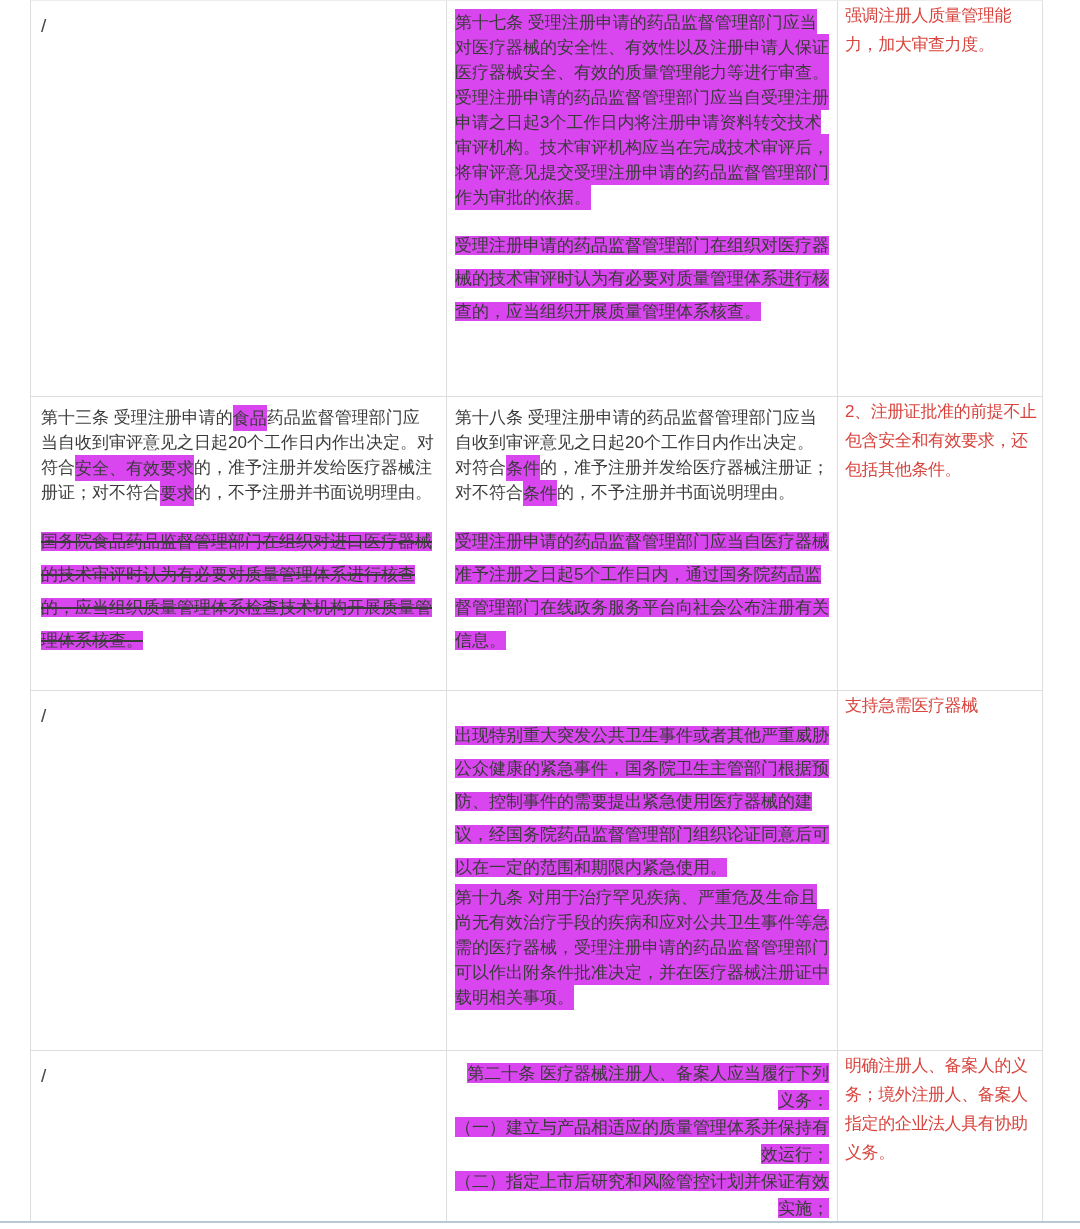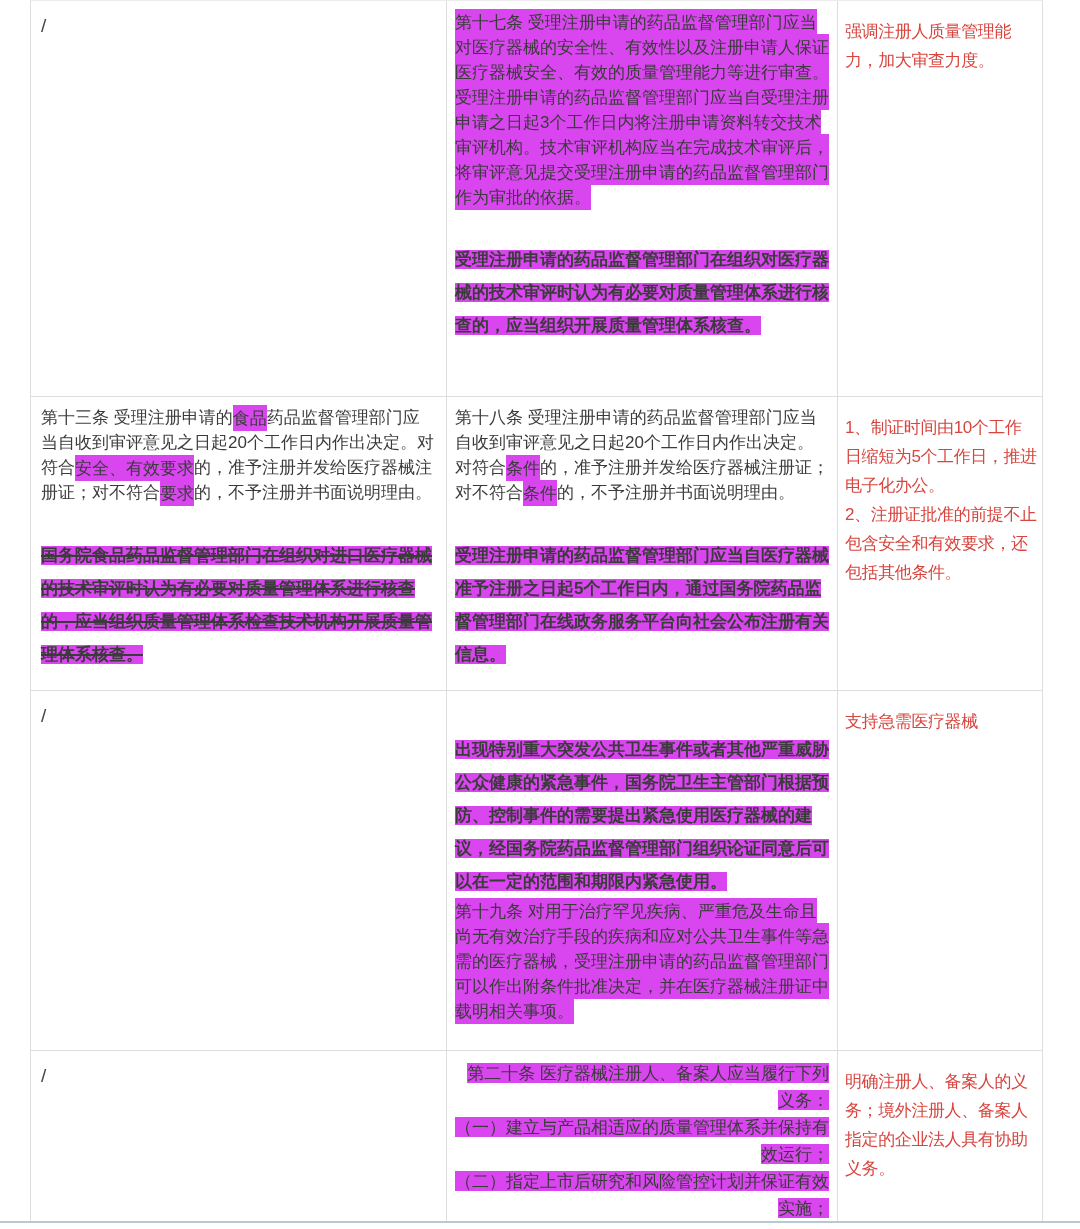--- a/index.html
+++ b/index.html
@@ -24,27 +24,27 @@
   }
   .cell {
     border-right: 1px solid #dedede;
     border-bottom: 1px solid #dedede;
     padding: 8px 10px 8px 10px;
     overflow: hidden;
     color: #3b3b3b;
     font-size: 17px;
   }
   .cell.col-new { padding: 8px 8px 8px 8px; }
-  .cell.col-note { border-right: none; padding: 16px 4px 8px 7px; }
+  .cell.col-note { border-right: none; padding: 0 4px 8px 7px; }
   .cell.last-row { border-bottom: none; }
   .para { margin: 0; word-break: break-all; }
   .lh-normal { line-height: 25px; }
   .lh-mid    { line-height: 27px; text-align: right; }
   .lh-loose  { line-height: 33px; }
-  .gap-lg { margin-top: 34px; font-weight: bold; }
+  .gap-lg { margin-top: 20px; }
   .gap-sm { margin-top: 0; }
   .hl { background: #d946ef; }
   .lh-normal .hl { padding: 3.5px 0; }
   .lh-mid .hl { padding: 0.5px 0; }
   .strike { text-decoration: line-through; text-decoration-color: #3b3b3b; text-decoration-thickness: 1.5px; }
   .slash { font-size: 19px; line-height: 26px; color: #444444; margin-top: 4px; }
   .note-line {
     margin: 0; color: #d8443e;
     font-size: 17px; line-height: 29px;
     letter-spacing: -0.4px; word-break: break-all;
@@ -73,21 +73,20 @@
       </div>
       <div class="cell col-old">
         <p class="para lh-normal"><span>第十三条 受理注册申请的</span><span class="hl">食品</span><span>药品监督管理部门应当自收到审评意见之日起20个工作日内作出决定。对符合</span><span class="hl">安全、有效要求</span><span>的，准予注册并发给医疗器械注册证；对不符合</span><span class="hl">要求</span><span>的，不予注册并书面说明理由。</span></p>
         <p class="para lh-loose gap-lg strike"><span class="hl">国务院食品药品监督管理部门在组织对进口医疗器械的技术审评时认为有必要对质量管理体系进行核查的，应当组织质量管理体系检查技术机构开展质量管理体系核查。</span></p>
       </div>
       <div class="cell col-new">
         <p class="para lh-normal"><span>第十八条 受理注册申请的药品监督管理部门应当自收到审评意见之日起20个工作日内作出决定。对符合</span><span class="hl">条件</span><span>的，准予注册并发给医疗器械注册证；对不符合</span><span class="hl">条件</span><span>的，不予注册并书面说明理由。</span></p>
         <p class="para lh-loose gap-lg"><span class="hl">受理注册申请的药品监督管理部门应当自医疗器械准予注册之日起5个工作日内，通过国务院药品监督管理部门在线政务服务平台向社会公布注册有关信息。</span></p>
       </div>
       <div class="cell col-note">
-        <p class="note-line">1、制证时间由10个工作日缩短为5个工作日，推进电子化办公。</p>
         <p class="note-line">2、注册证批准的前提不止包含安全和有效要求，还包括其他条件。</p>
       </div>
       <div class="cell col-old">
         <p class="para lh-normal slash"><span>/</span></p>
       </div>
       <div class="cell col-new">
         <p class="para lh-loose gap-lg"><span class="hl">出现特别重大突发公共卫生事件或者其他严重威胁公众健康的紧急事件，国务院卫生主管部门根据预防、控制事件的需要提出紧急使用医疗器械的建议，经国务院药品监督管理部门组织论证同意后可以在一定的范围和期限内紧急使用。</span></p>
         <p class="para lh-normal"><span class="hl">第十九条 对用于治疗罕见疾病、严重危及生命且尚无有效治疗手段的疾病和应对公共卫生事件等急需的医疗器械，受理注册申请的药品监督管理部门可以作出附条件批准决定，并在医疗器械注册证中载明相关事项。</span></p>
       </div>
       <div class="cell col-note">

